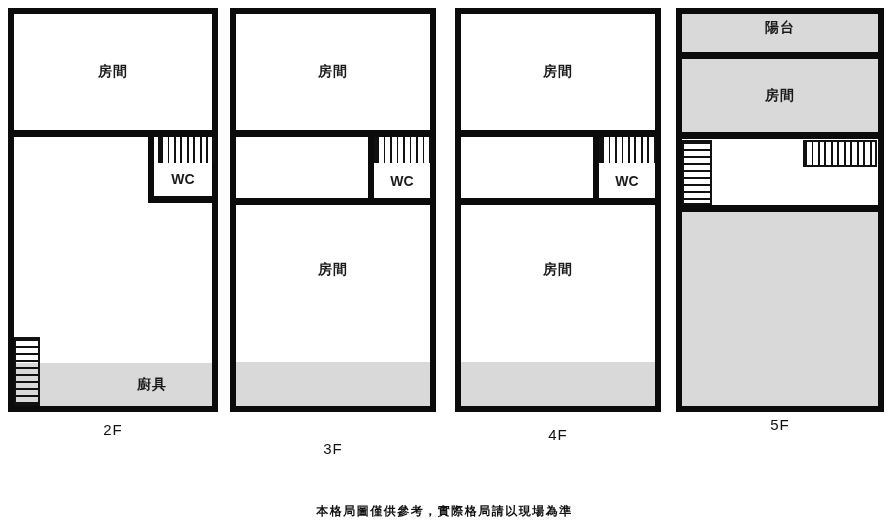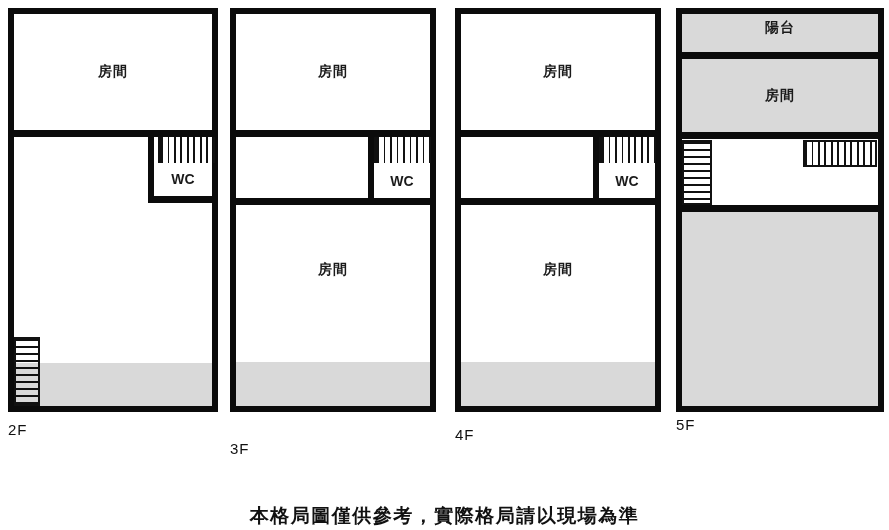--- a/index.html
+++ b/index.html
@@ -21,43 +21,44 @@
   .gray { background:#d9d9d9; }
   .stairs-v {
     position:absolute;
     background-image:repeating-linear-gradient(to right,#111 0,#111 1.6px,transparent 1.6px,transparent 6.5px);
   }
   .stairs-h {
     position:absolute;
     background-image:repeating-linear-gradient(to bottom,#111 0,#111 1.6px,transparent 1.6px,transparent 7px);
   }
   .floor-label {
-    position:absolute; text-align:left; font-size:15px; color:#111; letter-spacing:1px;
+    position:absolute; text-align:center; font-size:15px; color:#111; letter-spacing:1px;
   }
   .caption {
     position:absolute; left:0; right:0; top:503px; text-align:center;
-    font-size:19px; color:#111; letter-spacing:1.5px; font-weight:600;
+    font-size:12px; color:#111; letter-spacing:1.5px; font-weight:600;
   }
 </style>
 </head>
 <body>
 
 <div id="canvas">
 
   <div class="plan" style="left:8px; width:210px;">
     <div class="room-label" style="left:0; top:0; width:198px; height:116px;">房間</div>
     <div class="wall-h" style="top:116px;"></div>
 
     <div class="stairs-v" style="left:144px; top:123px; width:54px; height:26px; border-left:3px solid #111;"></div>
     <div class="wall-v" style="left:134px; top:123px; height:66px;"></div>
     <div class="wall-h" style="left:134px; right:0; top:182px;"></div>
     <div class="room-label" style="left:140px; top:148px; width:58px; height:34px; letter-spacing:0;">WC</div>
 
 
     <div class="gray" style="position:absolute; left:0; right:0; top:349px; bottom:0;"></div>
+    <div class="room-label" style="left:90px; top:349px; width:96px; height:43px;">廚具</div>
 
     <div class="stairs-h" style="left:0; top:323px; width:26px; height:69px; border:2px solid #111; box-sizing:border-box;"></div>
   </div>
 
   <div class="plan" style="left:230px; width:206px;">
     <div class="room-label" style="left:0; top:0; width:194px; height:116px;">房間</div>
     <div class="wall-h" style="top:116px;"></div>
 
     <div class="stairs-v" style="left:138px; top:123px; width:54px; height:26px; border-left:3px solid #111;"></div>
     <div class="wall-v" style="left:132px; top:123px; height:68px;"></div>

